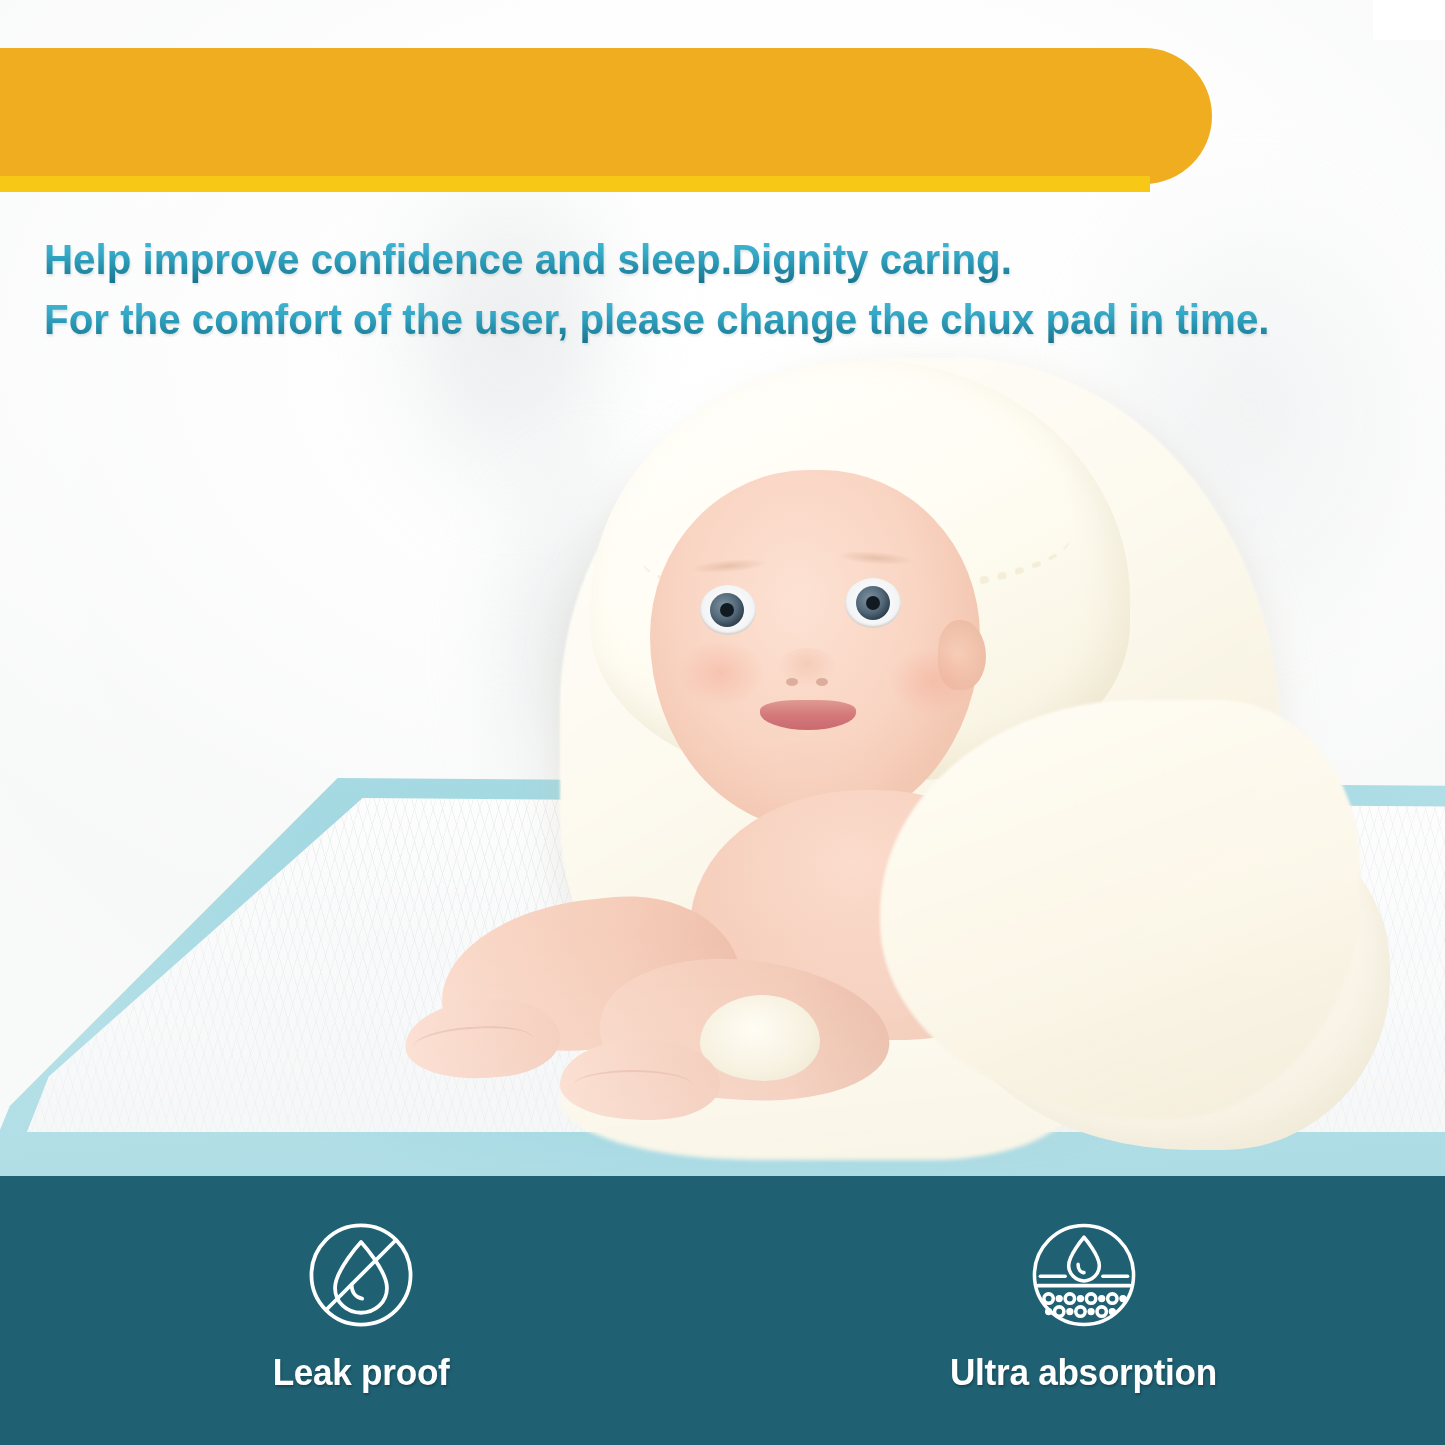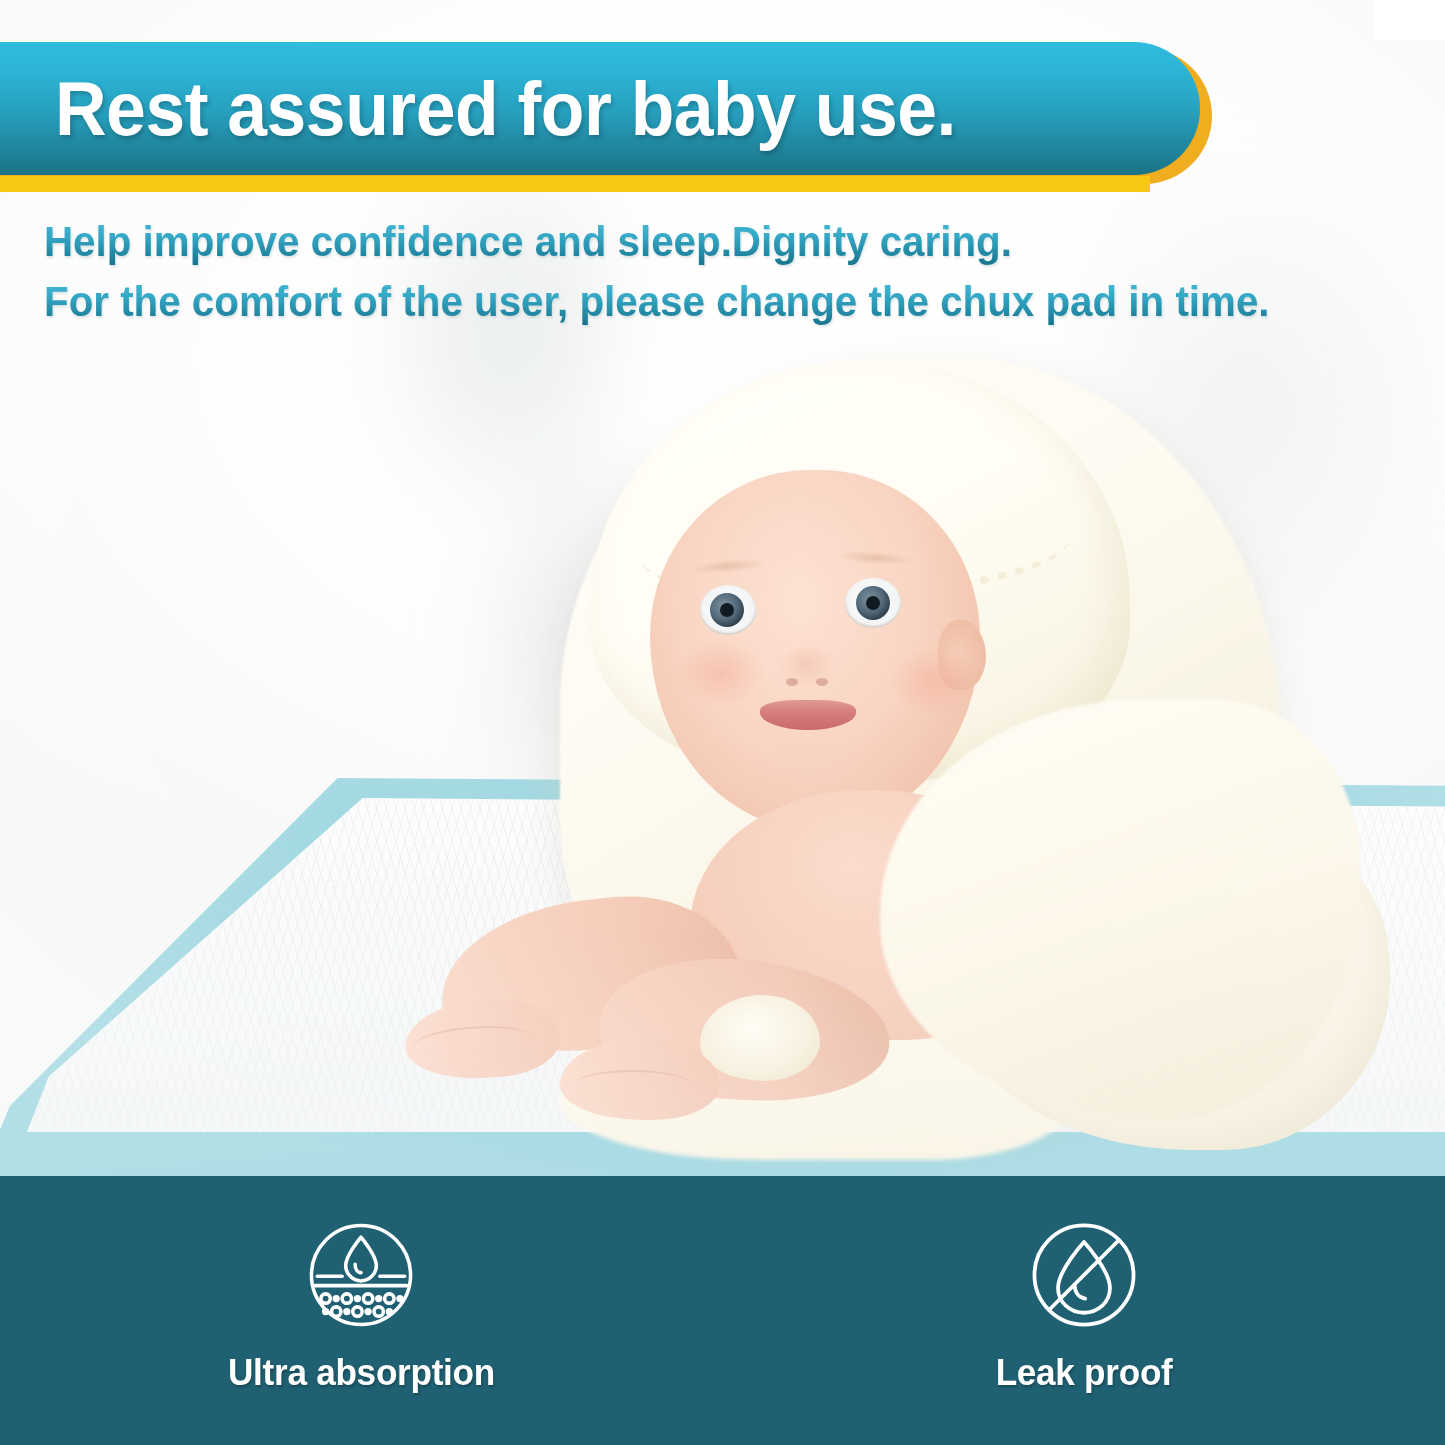--- a/index.html
+++ b/index.html
@@ -334,21 +334,21 @@
   .corner-notch {
     position: absolute;
     right: 0; top: 0;
     width: 72px; height: 40px;
     background: #ffffff;
   }
 
   
   .subtitle {
     position: absolute;
-    left: 44px; top: 212px;
+    left: 44px; top: 230px;
     width: 1370px;
   }
   .subtitle-line {
     font-size: 42px;
     font-weight: 700;
     line-height: 60px;
     white-space: nowrap;
     background: linear-gradient(180deg, #4dc3dd 0%, #34a8c6 40%, #1d7f99 78%, #14687f 100%);
     -webkit-background-clip: text;
     background-clip: text;
@@ -443,32 +443,41 @@
       <div class="towel-knot"></div>
       <div class="hand-l"></div>
       <div class="hand-r"></div>
     </div>
 
     <div class="photo-soften"></div>
   </div>
 
   <div class="banner-shadow"></div>
   <div class="banner-underbar"></div>
-  <div class="banner">
-    <div class="banner-title">Rest assured for baby use.</div>
-  </div>
   <div class="corner-notch"></div>
 
   <div class="subtitle">
     <div class="subtitle-line">Help improve confidence and sleep.Dignity caring.</div>
     <div class="subtitle-line">For the comfort of the user, please change the chux pad in time.</div>
   </div>
 
   <div class="features">
 
+
+    <div class="feature">
+      <div class="feature-icon">
+        <svg viewBox="0 0 100 100" fill="none" stroke="#ffffff" stroke-width="3.2" stroke-linecap="round" stroke-linejoin="round">
+          <circle cx="50" cy="50" r="42"></circle>
+          <path d="M50 22 C50 22, 72 46, 72 61 C72 73, 62 82, 50 82 C38 82, 28 73, 28 61 C28 46, 50 22, 50 22 Z"></path>
+          <path d="M42 58 C42 64, 45 69, 51 70"></path>
+          <line x1="21" y1="79" x2="79" y2="21"></line>
+        </svg>
+      </div>
+      <div class="feature-label">Leak proof</div>
+    </div>
 
     <div class="feature">
       <div class="feature-icon">
         <svg viewBox="0 0 100 100" fill="none" stroke="#ffffff" stroke-width="3" stroke-linecap="round" stroke-linejoin="round">
           <circle cx="50" cy="50" r="42"></circle>
           <path d="M50 18 C50 18, 63 33, 63 42 C63 49, 57 55, 50 55 C43 55, 37 49, 37 42 C37 33, 50 18, 50 18 Z"></path>
           <path d="M45 41 C45 45, 47 48, 50 48"></path>
           <line x1="13" y1="51" x2="34" y2="51"></line>
           <line x1="66" y1="51" x2="87" y2="51"></line>
           <line x1="11" y1="59" x2="89" y2="59"></line>
@@ -485,27 +494,15 @@
           <circle cx="65" cy="81" r="4"></circle>
           <circle cx="20" cy="81" r="1.6"></circle>
           <circle cx="38" cy="81" r="1.6"></circle>
           <circle cx="56" cy="81" r="1.6"></circle>
           <circle cx="74" cy="81" r="1.6"></circle>
         </svg>
       </div>
       <div class="feature-label">Ultra absorption</div>
     </div>
 
-    <div class="feature">
-      <div class="feature-icon">
-        <svg viewBox="0 0 100 100" fill="none" stroke="#ffffff" stroke-width="3.2" stroke-linecap="round" stroke-linejoin="round">
-          <circle cx="50" cy="50" r="42"></circle>
-          <path d="M50 22 C50 22, 72 46, 72 61 C72 73, 62 82, 50 82 C38 82, 28 73, 28 61 C28 46, 50 22, 50 22 Z"></path>
-          <path d="M42 58 C42 64, 45 69, 51 70"></path>
-          <line x1="21" y1="79" x2="79" y2="21"></line>
-        </svg>
-      </div>
-      <div class="feature-label">Leak proof</div>
-    </div>
-
   </div>
 
 </div>
 
 </body></html>

